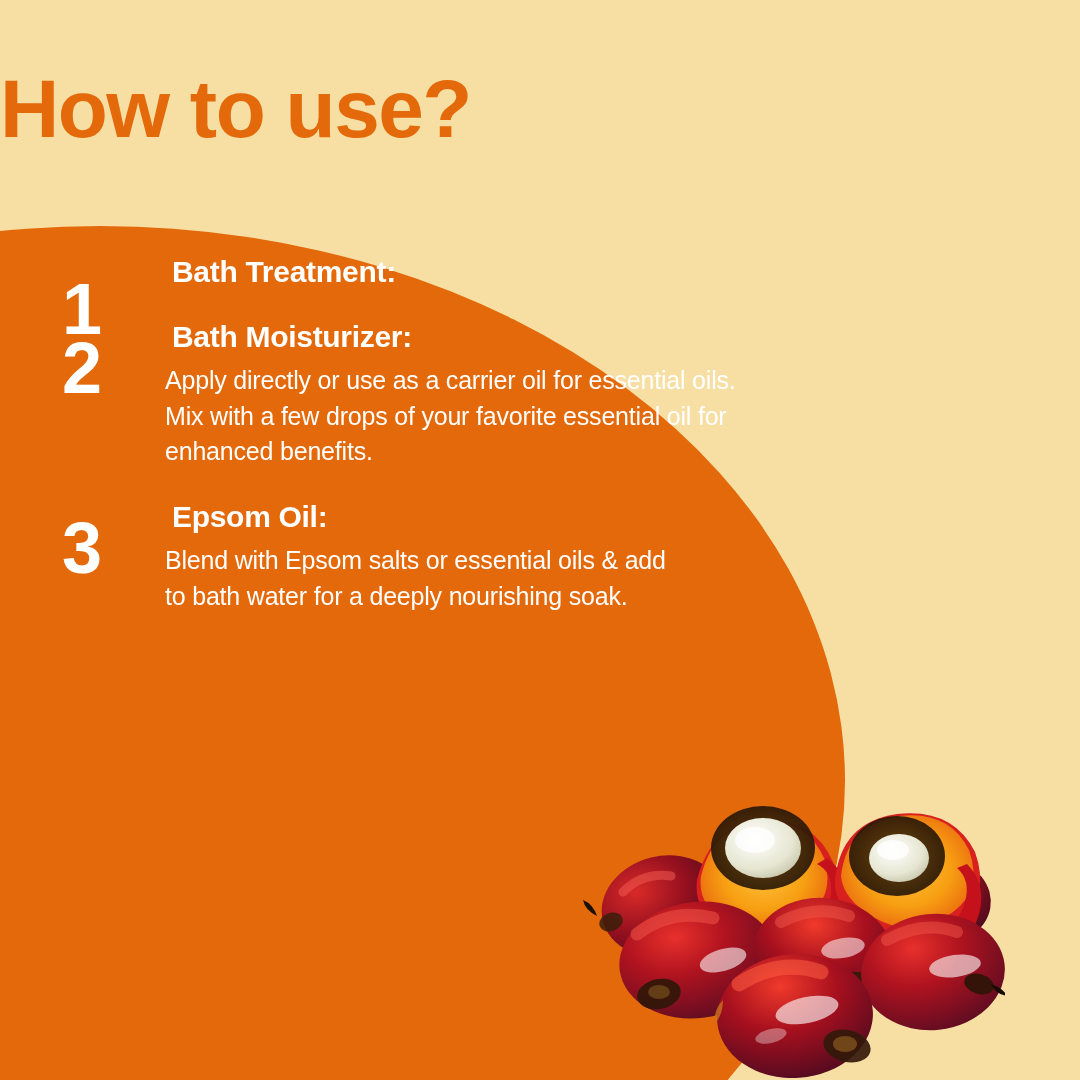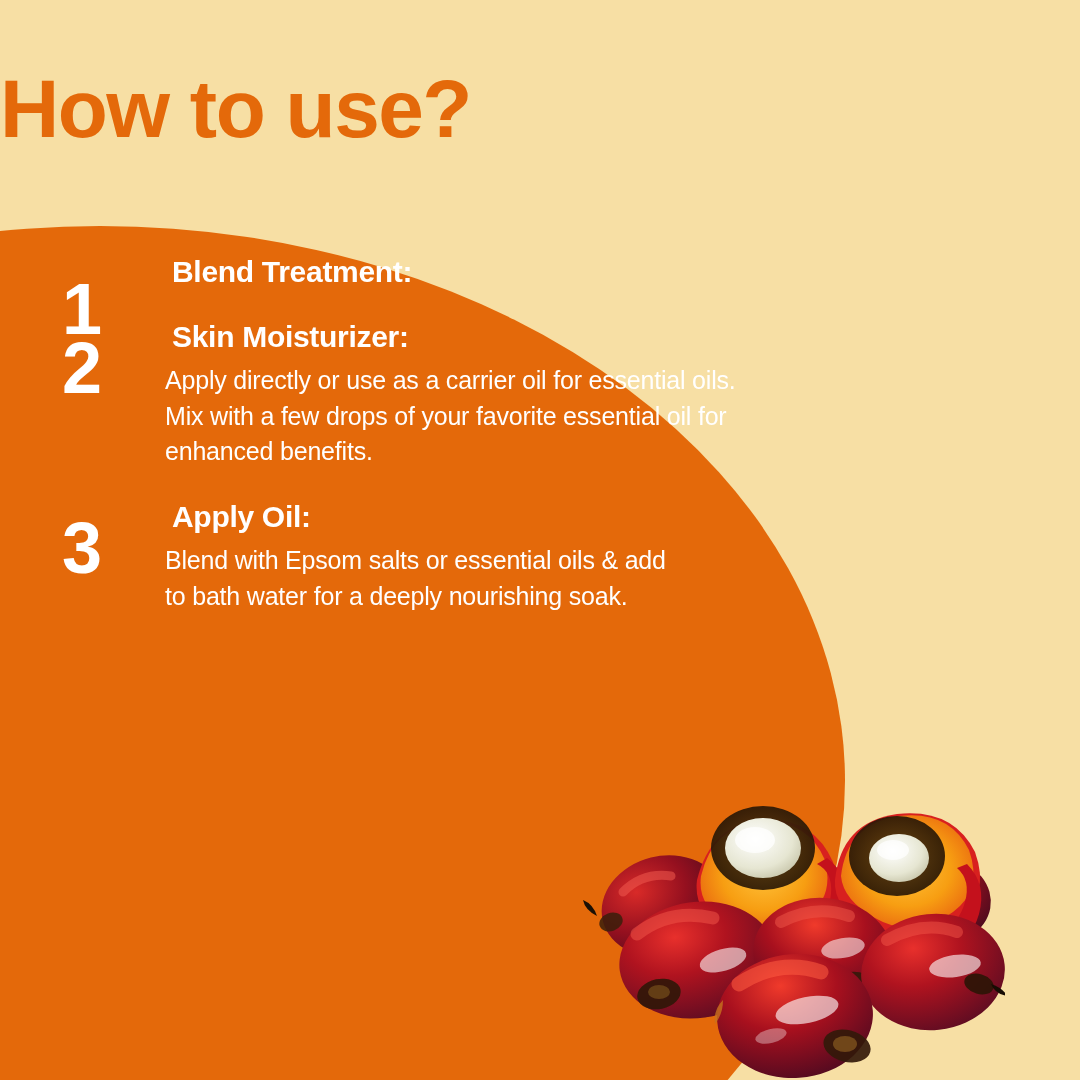--- a/index.html
+++ b/index.html
@@ -117,36 +117,36 @@
 
   <div class="orange-blob"></div>
 
   <div class="title">How to use?</div>
 
   <div class="steps">
 
     <div class="step step-1">
       <div class="step-num">1</div>
       <div class="step-body">
-        <div class="step-heading">Blend Treatment:</div>
+        <div class="step-heading">Bath Treatment:</div>
       </div>
     </div>
 
     <div class="step step-2">
       <div class="step-num">2</div>
       <div class="step-body">
-        <div class="step-heading">Skin Moisturizer:</div>
+        <div class="step-heading">Bath Moisturizer:</div>
         <div class="step-text">Apply directly or use as a carrier oil for essential oils. Mix with a few drops of your favorite essential oil for enhanced benefits.</div>
       </div>
     </div>
 
     <div class="step step-3">
       <div class="step-num">3</div>
       <div class="step-body">
-        <div class="step-heading">Apply Oil:</div>
+        <div class="step-heading">Epsom Oil:</div>
         <div class="step-text">Blend with Epsom salts or essential oils &amp; add to bath water for a deeply nourishing soak.</div>
       </div>
     </div>
 
   </div>
 
   <div class="fruit-cluster">
     <svg viewBox="0 0 430 300" xmlns="http://www.w3.org/2000/svg">
       <defs>
         <radialGradient id="skin1" cx="38%" cy="28%" r="78%">

